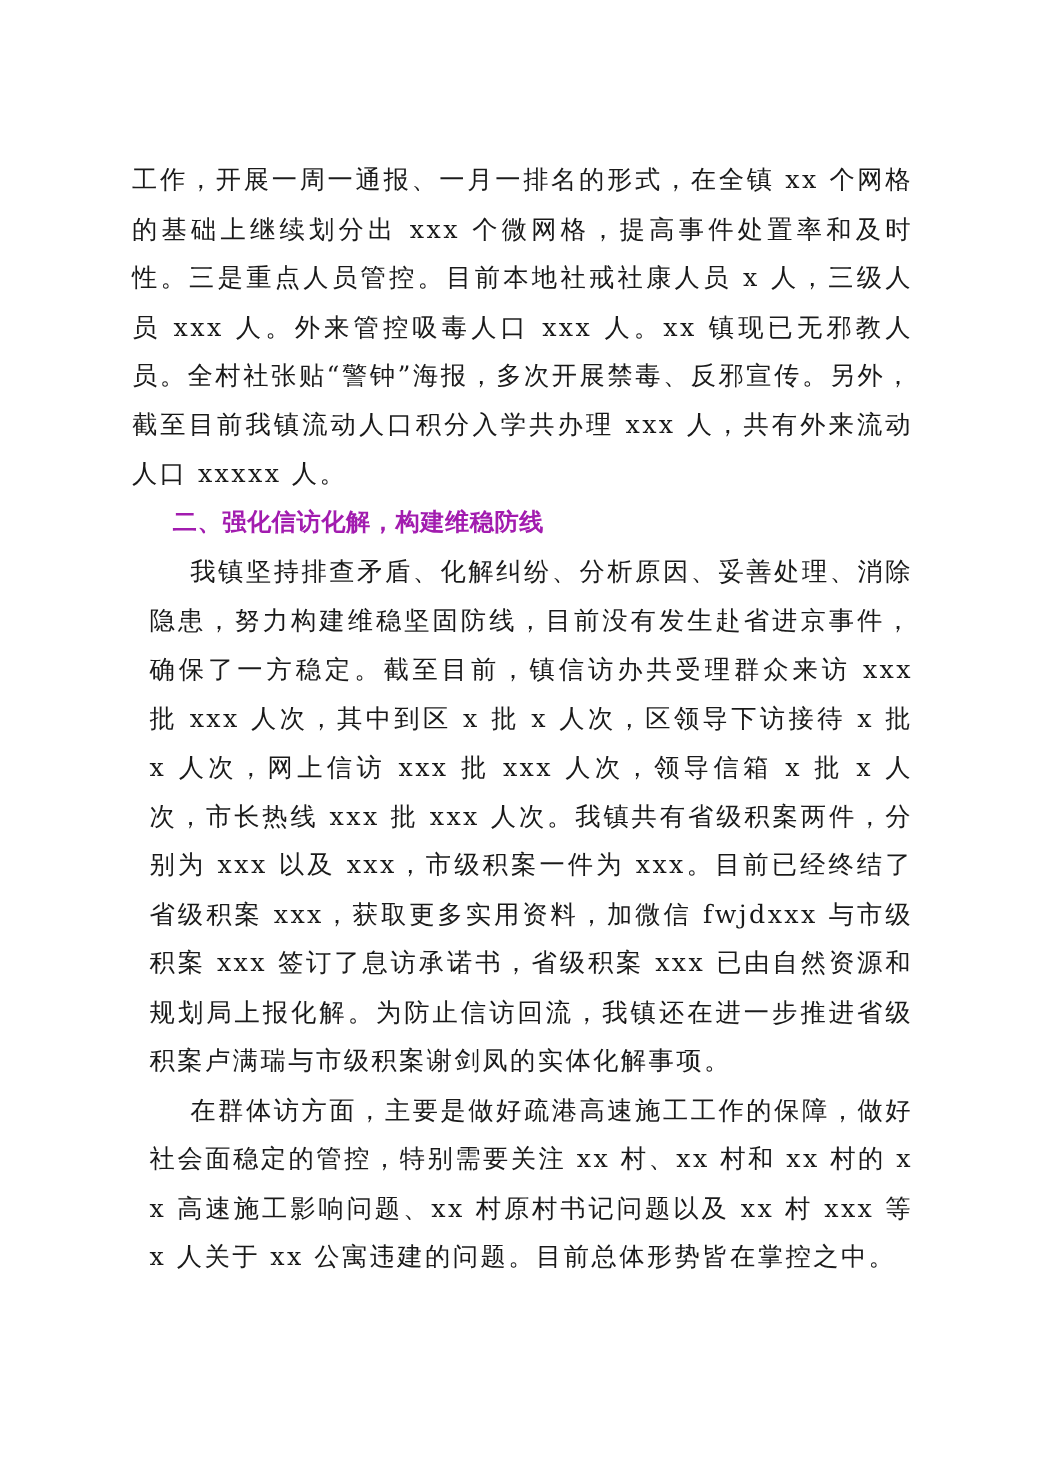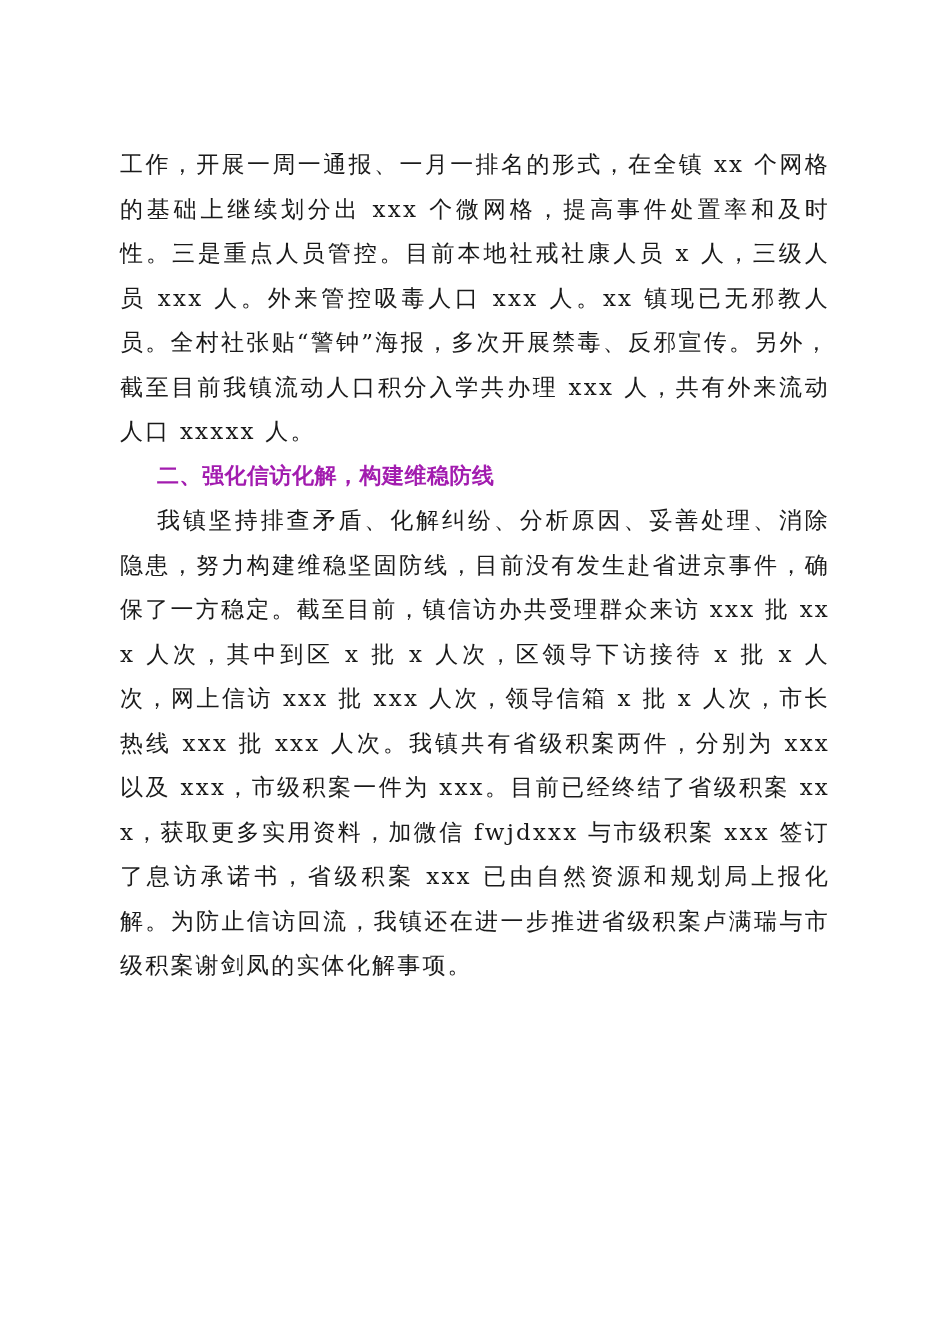--- a/index.html
+++ b/index.html
@@ -32,33 +32,35 @@
       letter-spacing: 2.2px;
     }
     .para {
       margin: 0;
       text-align: justify;
       text-align-last: left;
       word-break: break-all;
     }
     .para.indent {
       text-indent: 37px;
+      margin-left: 16px;
     }
     .heading {
       margin: 0;
       font-family: "DejaVu Sans", "Liberation Sans", sans-serif;
       font-weight: bold;
       font-size: 22px;
       letter-spacing: 0.5px;
       text-indent: 37px;
       color: #a21caf;
     }
   </style>
 </head>
 <body>
 
 <div class="page">
   <div class="content">
     <p class="para">工作，开展一周一通报、一月一排名的形式，在全镇 xx 个网格的基础上继续划分出 xxx 个微网格，提高事件处置率和及时性。三是重点人员管控。目前本地社戒社康人员 x 人，三级人员 xxx 人。外来管控吸毒人口 xxx 人。xx 镇现已无邪教人员。全村社张贴“警钟”海报，多次开展禁毒、反邪宣传。另外，截至目前我镇流动人口积分入学共办理 xxx 人，共有外来流动人口 xxxxx 人。</p>
     <p class="heading">二、强化信访化解，构建维稳防线</p>
     <p class="para indent">我镇坚持排查矛盾、化解纠纷、分析原因、妥善处理、消除隐患，努力构建维稳坚固防线，目前没有发生赴省进京事件，确保了一方稳定。截至目前，镇信访办共受理群众来访 xxx 批 xxx 人次，其中到区 x 批 x 人次，区领导下访接待 x 批 x 人次，网上信访 xxx 批 xxx 人次，领导信箱 x 批 x 人次，市长热线 xxx 批 xxx 人次。我镇共有省级积案两件，分别为 xxx 以及 xxx，市级积案一件为 xxx。目前已经终结了省级积案 xxx，获取更多实用资料，加微信 fwjdxxx 与市级积案 xxx 签订了息访承诺书，省级积案 xxx 已由自然资源和规划局上报化解。为防止信访回流，我镇还在进一步推进省级积案卢满瑞与市级积案谢剑凤的实体化解事项。</p>
+    <p class="para indent">在群体访方面，主要是做好疏港高速施工工作的保障，做好社会面稳定的管控，特别需要关注 xx 村、xx 村和 xx 村的 xx 高速施工影响问题、xx 村原村书记问题以及 xx 村 xxx 等 x 人关于 xx 公寓违建的问题。目前总体形势皆在掌控之中。</p>
   </div>
 </div>
 
 </body></html>

